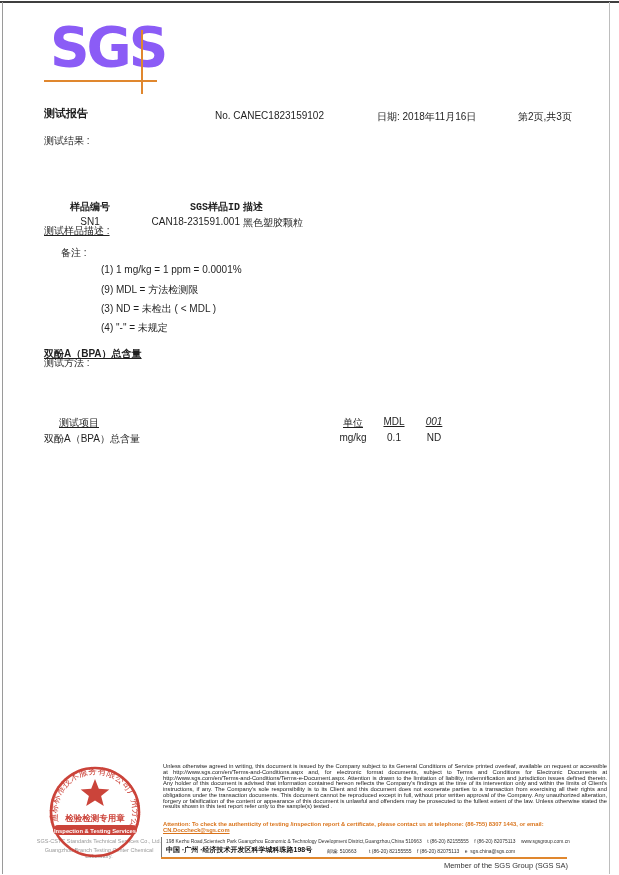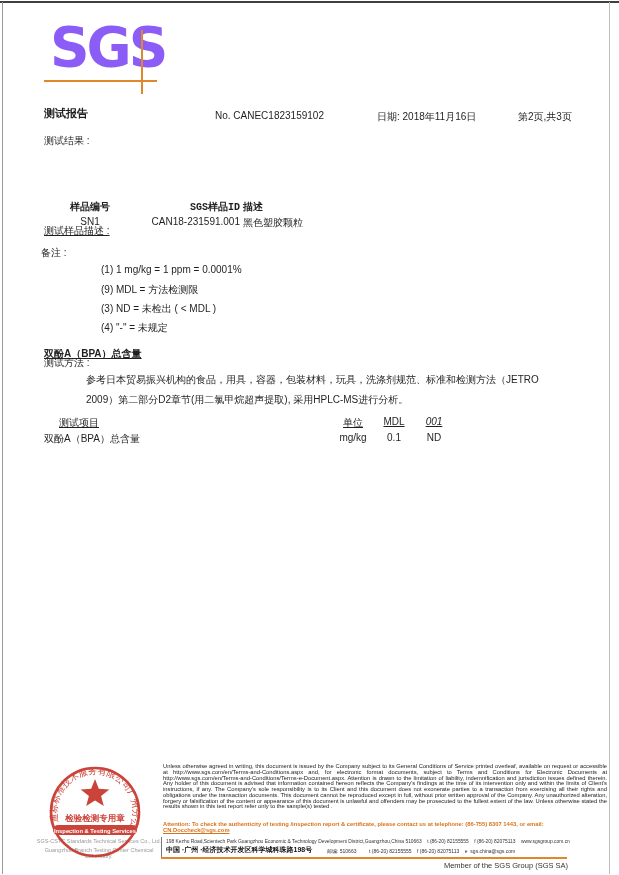--- a/index.html
+++ b/index.html
@@ -27,21 +27,21 @@
   .t11 { font-size:10px; }
   .lbl-result      { left:44px; top:134px; }
   .lbl-sample-desc { left:44px; top:176px; text-decoration:underline;margin-top:48px; }
   
   .st-h { font-weight:bold; top:200px;font-family:Liberation Mono, monospace; }
   .st-c1 { left:58px;  width:64px;  text-align:center; }
   .st-c2 { left:128px; width:112px; text-align:right; }
   .st-c3 { left:243px; text-align:left; }
   .st-v { top:216px; }
   
-  .lbl-notes { left:41px; top:246px; }
+  .lbl-notes { left:61px; top:246px; }
   .note { left:101px; }
   .note-0 { top:264px; } .note-1 { top:283px; } .note-2 { top:302px; } .note-3 { top:321px; }
   
   .bpa-title  { left:44px; top:347px; font-weight:bold; text-decoration:underline; }
   .method-lbl { left:44px; top:356px; }
   .method-txt { left:86px; top:370px; width:478px; line-height:20px; }
   
   .rt-h { top:416px; font-weight:normal; text-decoration:underline; }
   .rt-item-h { left:59px; }
   .rt-unit { left:330px; width:46px; text-align:center; }
@@ -97,21 +97,20 @@
   <div class="abs st-v st-c3 t11">黑色塑胶颗粒</div>
 
   <div class="abs lbl-notes t11">备注 :</div>
   <div class="abs note note-0 t11">(1) 1 mg/kg = 1 ppm = 0.0001%</div>
   <div class="abs note note-1 t11">(9) MDL = 方法检测限</div>
   <div class="abs note note-2 t11">(3) ND = 未检出 ( &lt; MDL )</div>
   <div class="abs note note-3 t11">(4) "-" = 未规定</div>
 
   <div class="abs bpa-title t11">双酚A（BPA）总含量</div>
   <div class="abs method-lbl t11">测试方法 :</div>
-  <div class="abs method-txt t11">参考日本贸易振兴机构的食品，用具，容器，包装材料，玩具，洗涤剂规范、标准和检测方法（JETRO 2009）第二部分D2章节(用二氯甲烷超声提取), 采用HPLC-MS进行分析。</div>
 
   <div class="abs rt-h rt-item-h t11">测试项目</div>
   <div class="abs rt-h rt-unit t11">单位</div>
   <div class="abs rt-h rt-mdl t11">MDL</div>
   <div class="abs rt-h rt-001 italic t11">001</div>
   <div class="abs rt-v rt-item-v t11">双酚A（BPA）总含量</div>
   <div class="abs rt-v rt-unit t11">mg/kg</div>
   <div class="abs rt-v rt-mdl t11">0.1</div>
   <div class="abs rt-v rt-001 t11">ND</div>
 

